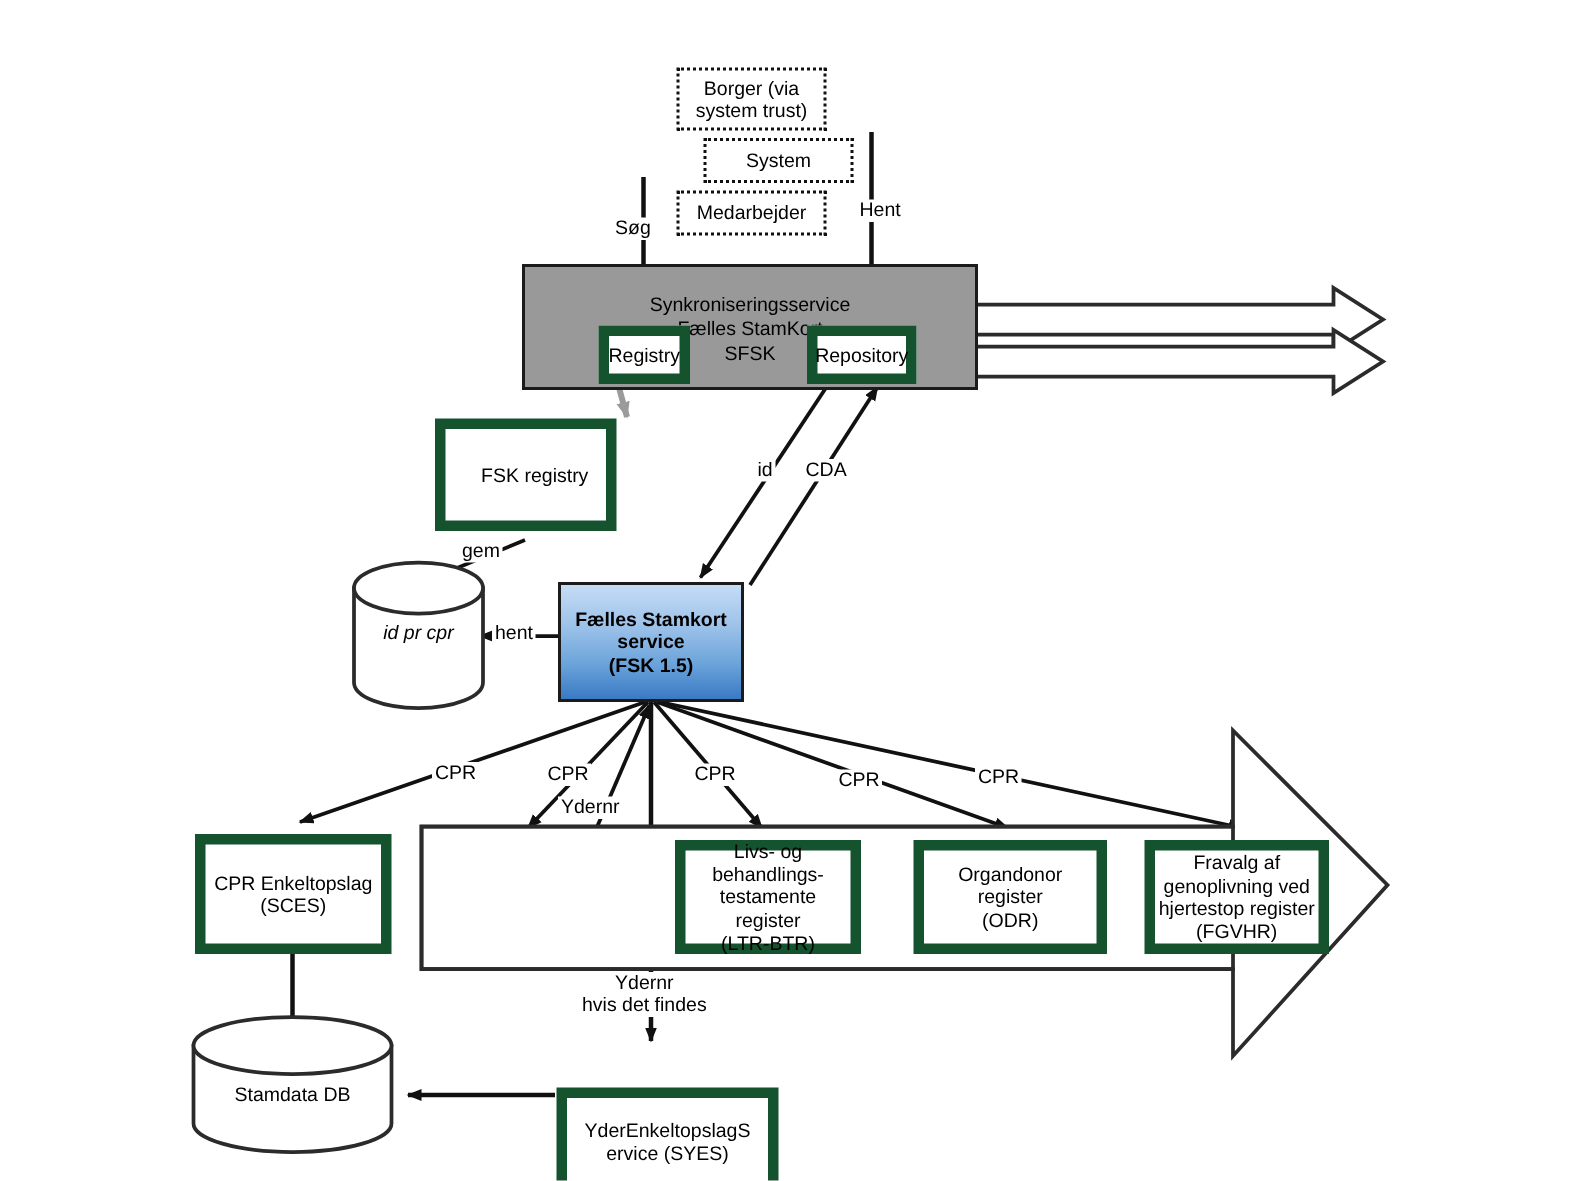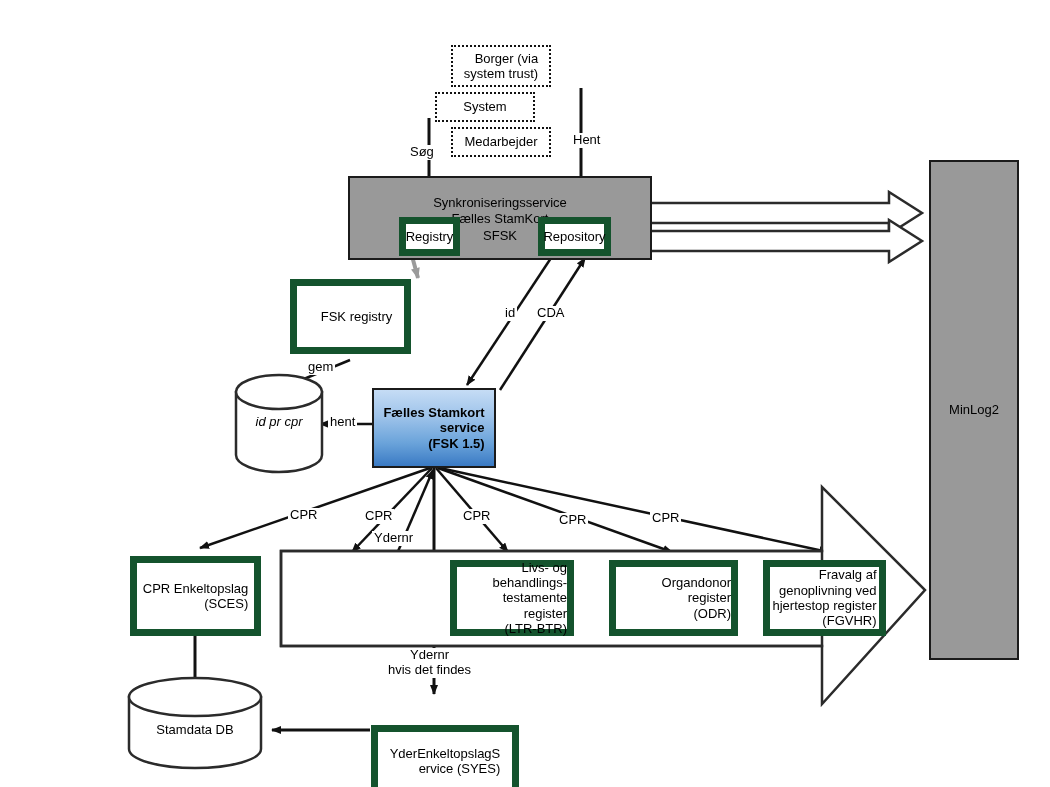--- a/index.html
+++ b/index.html
@@ -4,21 +4,21 @@
 <style>
   html,body{margin:0;padding:0;background:#ffffff;}
   body{
     font-family:"Liberation Sans","DejaVu Sans",sans-serif;
     width:1050px;height:787px;position:relative;overflow:hidden;
     color:#000;
   }
   #stage{position:absolute;left:0;top:0;width:1050px;height:787px;}
   svg.layer{position:absolute;left:0;top:0;width:1050px;height:787px;}
   .node{position:absolute;box-sizing:border-box;display:flex;align-items:center;
-        justify-content:center;text-align:right;line-height:1.18;}
+        justify-content:center;text-align:center;line-height:1.18;}
   .dotted{border:2px dotted #111;background:#ffffff;font-size:13px;}
   .gray-panel{background:#999999;border:2px solid #1b1b1b;}
   .minlog{background:#999999;border:2px solid #1b1b1b;font-size:13px;}
   .bluegrad{
     background:linear-gradient(180deg,#c5dcf5 0%,#9ec3ea 35%,#6aa3da 70%,#3a7ac4 100%);
     border:2px solid #1b1b1b;font-weight:bold;font-size:13px;
   }
   .bluegrad2{
     background:linear-gradient(180deg,#c9def6 0%,#a6c9ec 40%,#6ea6db 75%,#3f7ec6 100%);
     border:2px solid #1b1b1b;font-size:13px;
@@ -85,40 +85,39 @@
     </g>
 
     <g>
       <path d="M129,697 L129,749 A66,19 0 0 0 261,749 L261,697 Z" fill="#ffffff" stroke="#2b2b2b" stroke-width="2.5"></path>
       <ellipse cx="195" cy="697" rx="66" ry="19" fill="#ffffff" stroke="#2b2b2b" stroke-width="2.5"></ellipse>
     </g>
   </svg>
 
   <div class="node dotted multiline" style="left:451px;top:45px;width:100px;height:42px;">Borger (via
 system trust)</div>
-  <div class="node dotted" style="left:435px;top:92px;width:100px;height:30px;">System</div>
+  <div class="node dotted" style="left:469px;top:92px;width:100px;height:30px;">System</div>
   <div class="node dotted" style="left:451px;top:127px;width:100px;height:30px;">Medarbejder</div>
 
   <div class="gray-panel" style="position:absolute;left:348px;top:176px;width:300px;height:80px;">
     <div class="sfsk-title multiline" style="left:0;top:5px;">Synkroniseringsservice
 Fælles StamKort
 SFSK</div>
   </div>
   <div class="node plainbox" style="left:399px;top:217px;width:61px;height:39px;">Registry</div>
   <div class="node plainbox" style="left:538px;top:217px;width:73px;height:39px;">Repository</div>
 
   <div class="node plainbox" style="left:290px;top:279px;width:121px;height:75px;padding-left:12px;">FSK registry</div>
 
   <div class="node" style="left:236px;top:412px;width:86px;height:20px;font-size:13px;font-style:italic;">id pr cpr</div>
 
   <div class="node bluegrad multiline" style="left:372px;top:388px;width:124px;height:80px;">Fælles Stamkort
 service
 (FSK 1.5)</div>
 
-  <div class="node minlog" style="left:929px;top:160px;width:90px;height:500px;">MinLog2</div>
 
   <div class="node plainbox multiline" style="left:130px;top:556px;width:131px;height:80px;">CPR Enkeltopslag
 (SCES)</div>
   <div class="node plainbox multiline" style="left:450px;top:560px;width:124px;height:76px;">Livs- og
 behandlings-
 testamente register
 (LTR-BTR)</div>
   <div class="node plainbox multiline" style="left:609px;top:560px;width:129px;height:76px;">Organdonor register
 (ODR)</div>
   <div class="node plainbox multiline" style="left:763px;top:560px;width:123px;height:76px;">Fravalg af

